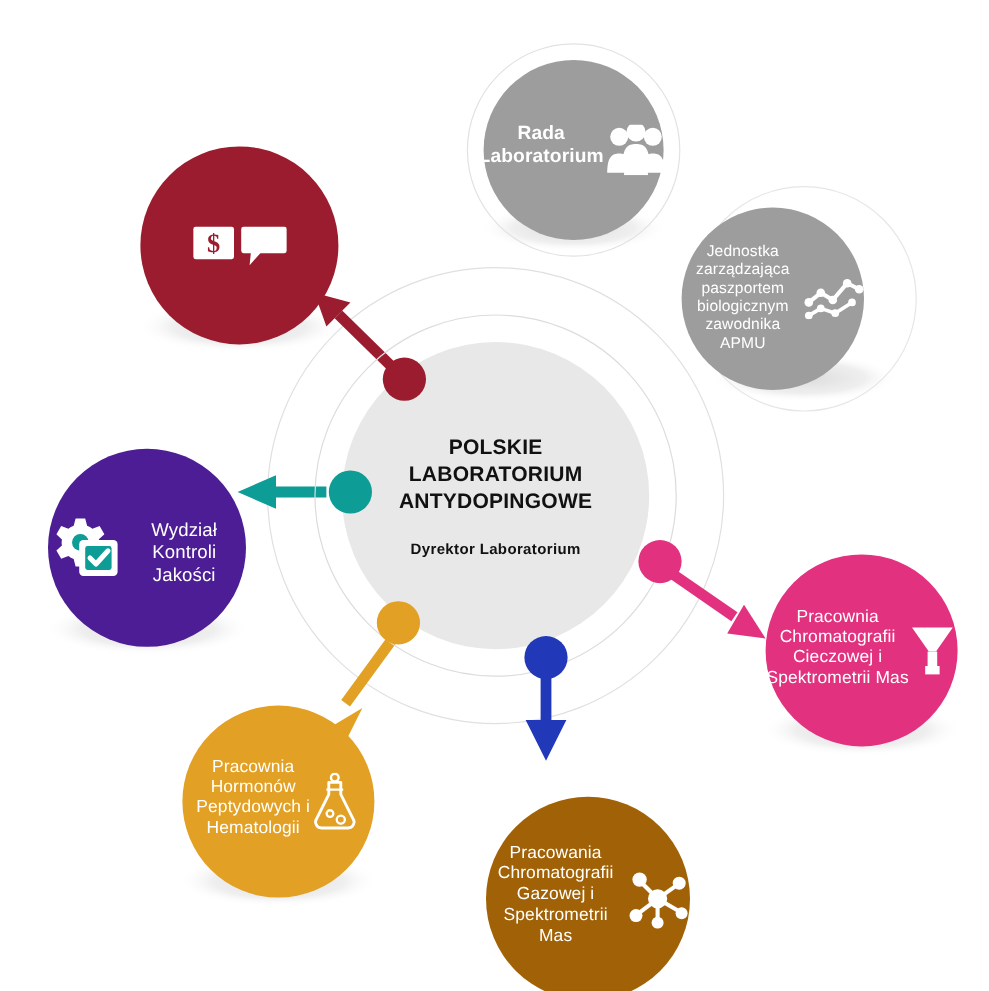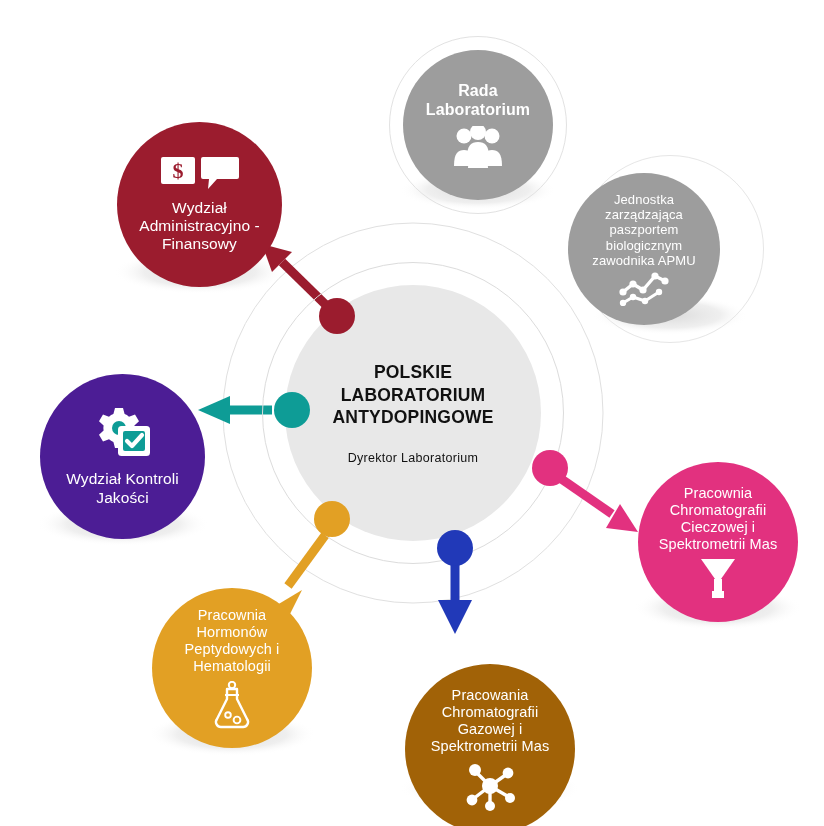--- a/index.html
+++ b/index.html
@@ -22,21 +22,21 @@
   #svg-layer {
     position: absolute;
     left: 0; top: 0;
     width: 824px;
     height: 826px;
   }
   .node {
     position: absolute;
     border-radius: 50%;
     display: flex;
-    flex-direction: column;
+    flex-direction: row;
     align-items: center;
     justify-content: center;
     text-align: center;
     color: #ffffff;
   }
   .node-label {
     line-height: 1.18;
     white-space: pre-line;
     font-weight: 400;
     letter-spacing: 0.1px;
@@ -74,21 +74,21 @@
   #hub-title {
     color: #111111;
     font-weight: bold;
     font-size: 17.5px;
     line-height: 1.28;
     white-space: pre-line;
     letter-spacing: 0.2px;
   }
   #hub-subtitle {
     color: #111111;
-    font-weight: normal;
+    font-weight: bold;
     font-size: 12.5px;
     margin-top: 22px;
     letter-spacing: 0.3px;
   }
 
   
   #node-admin {
     left: 117px; top: 122px;
     width: 165px; height: 165px;
     background: #9B1C2E;
@@ -270,23 +270,20 @@
   </div>
 
   <div class="node" id="node-admin">
     <span class="node-icon">
       <svg width="78" height="34" viewBox="0 0 78 34">
         <rect x="0" y="1" width="34" height="27" rx="2" fill="#ffffff"></rect>
         <text x="17" y="22" text-anchor="middle" font-family="'Liberation Serif', serif" font-size="22" font-weight="bold" fill="#9B1C2E">$</text>
         <path d="M42 1 H76 A2 2 0 0 1 78 3 V21 A2 2 0 0 1 76 23 H56 L47 33 L48 23 H42 A2 2 0 0 1 40 21 V3 A2 2 0 0 1 42 1 Z" fill="#ffffff"></path>
       </svg>
     </span>
-    <div class="node-label">Wydział
-Administracyjno -
-Finansowy</div>
   </div>
 
   <div class="node" id="node-quality">
     <span class="node-icon">
       <svg width="62" height="54" viewBox="0 0 62 54">
         <path d="M23 2 h8 l1.6 6.1 a14 14 0 0 1 4.4 2.6 l6-2.3 4 6.9 -4.6 4.1 a14 14 0 0 1 0 5.1 l4.6 4.1 -4 6.9 -6-2.3 a14 14 0 0 1 -4.4 2.6 L31 42 h-8 l-1.6-6.1 a14 14 0 0 1 -4.4-2.6 l-6 2.3 -4-6.9 4.6-4.1 a14 14 0 0 1 0-5.1 L7 15.3 l4-6.9 6 2.3 a14 14 0 0 1 4.4-2.6 Z" fill="#ffffff"></path>
         <circle cx="27" cy="22" r="7" fill="#0E9C96"></circle>
         <rect x="26" y="20" width="32" height="30" rx="3.5" fill="#ffffff"></rect>
         <rect x="31" y="25" width="22" height="20" rx="2" fill="#0E9C96"></rect>
         <polyline points="35,35 40,40 50,29" fill="none" stroke="#ffffff" stroke-width="4.2" stroke-linecap="round" stroke-linejoin="round"></polyline>

